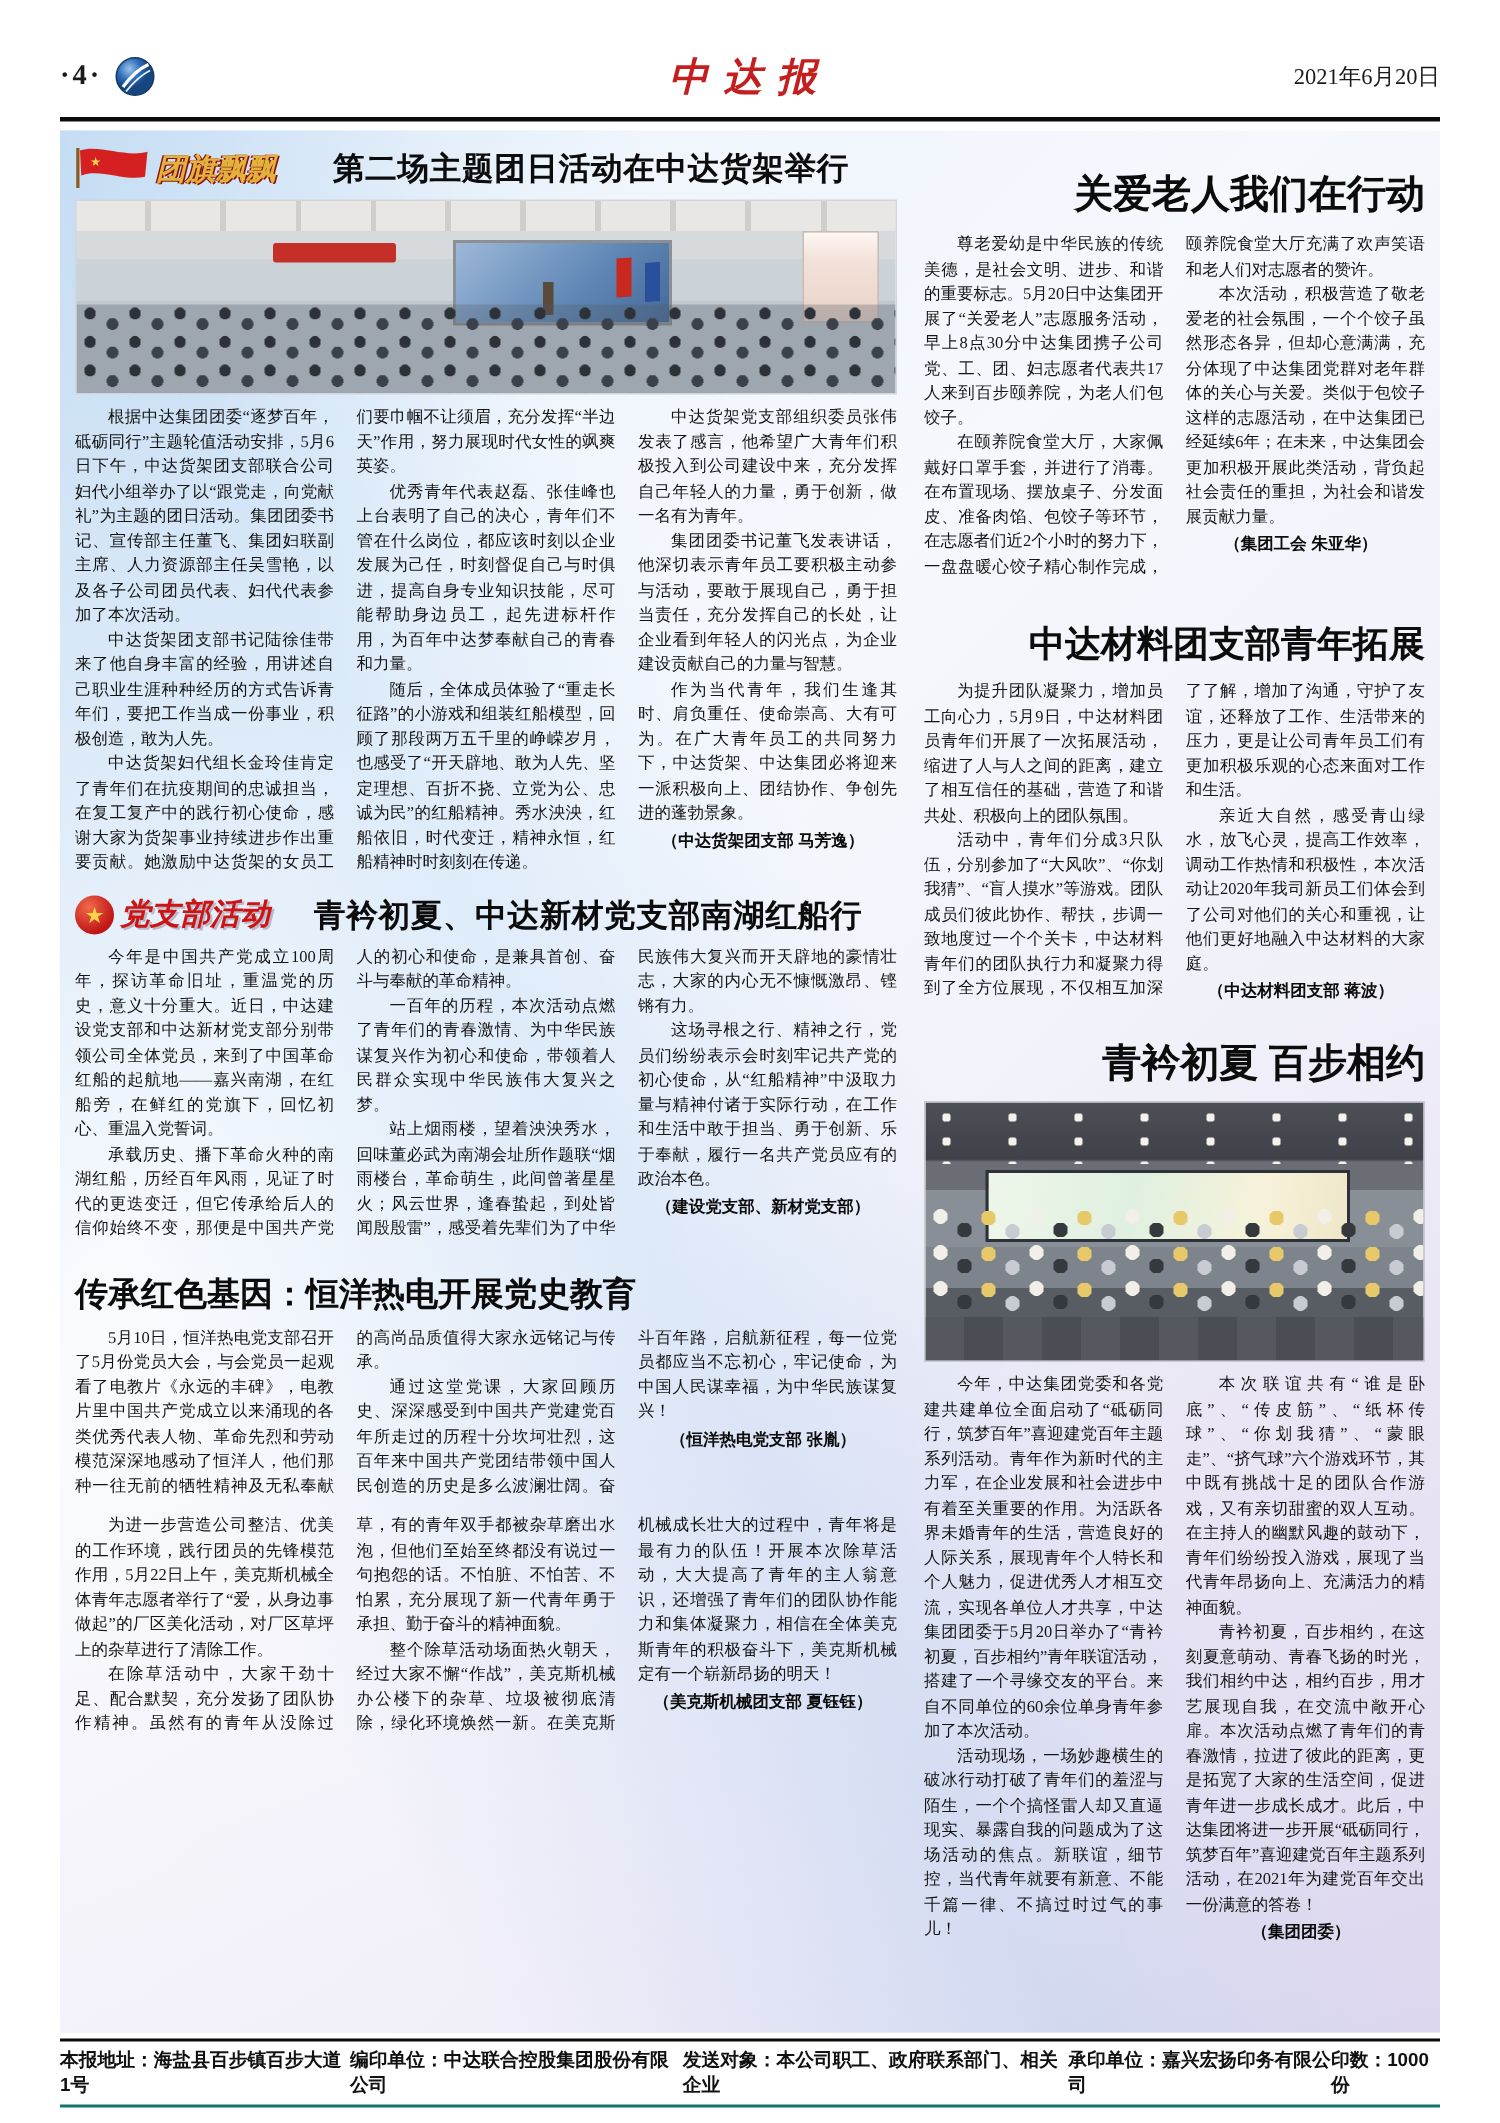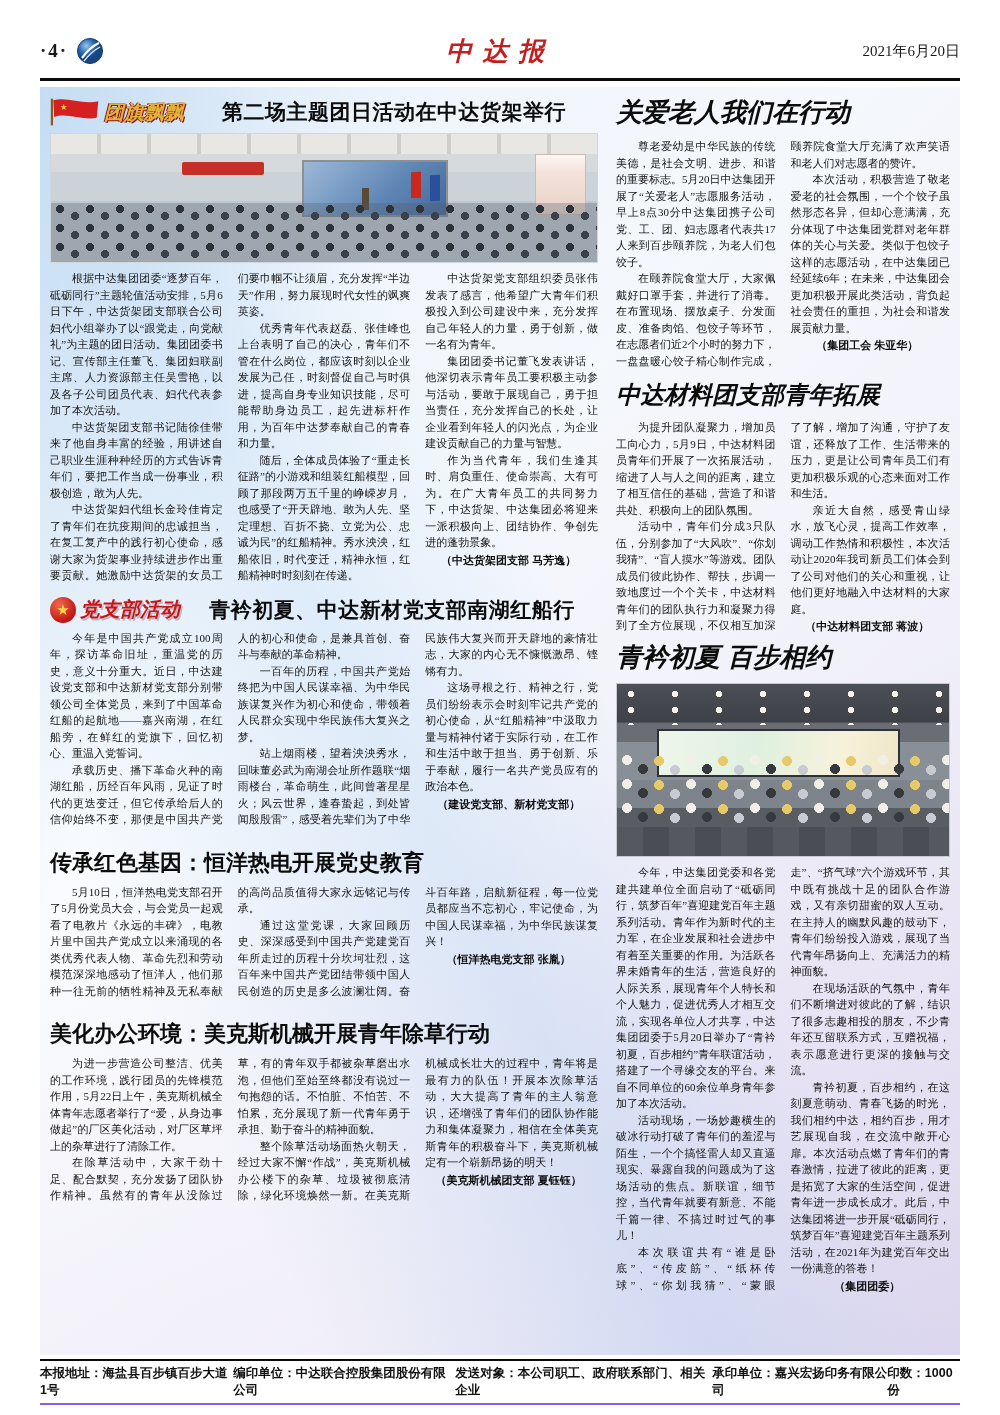--- a/index.html
+++ b/index.html
@@ -27,21 +27,21 @@
 
   
   .banner-row{display:flex;align-items:center;gap:6px;margin:2px 0 6px;}
   .banner-art{display:flex;align-items:center;gap:4px;flex:none;}
   .banner-word{font-weight:bold;font-style:italic;font-size:20px;color:#e2b33c;
                text-shadow:1px 1px 0 #8a1010,-1px 0 0 #8a1010;white-space:nowrap;}
   .banner-word.red{color:#cc1414;text-shadow:1.5px 1.5px 0 #b9b9c9;}
   .emblem{width:26px;height:26px;border-radius:50%;background:radial-gradient(circle at 35% 30%,#f06a4a,#c01616 70%);
           display:flex;align-items:center;justify-content:center;color:#ffd24a;font-size:15px;flex:none;}
   .big-title{flex:1;text-align:center;font-weight:bold;font-size:21px;letter-spacing:.5px;color:#0c0c0c;white-space:nowrap;}
-  .rt-title{text-align:left;font-weight:bold;font-size:26px;margin:0 0 8px;color:#0c0c0c;font-style:italic;}
+  .rt-title{text-align:right;font-weight:bold;font-size:26px;margin:17px 0 8px;color:#0c0c0c;}
   .rt-title.sm{font-size:24px;}
   .mid-title{text-align:left;font-weight:bold;font-size:22px;margin:10px 0 6px;color:#0c0c0c;}
 
   .cols3{column-count:3;column-gap:15px;}
   .cols2{column-count:2;column-gap:15px;}
   p.body{font-family:"Liberation Serif",serif;font-size:11px;line-height:1.5;text-align:justify;
          text-indent:2em;margin:0;color:#141414;}
   p.sig{font-family:"Liberation Sans",sans-serif;font-size:11px;font-weight:bold;text-align:center;
         text-indent:0;margin:2px 6px 0 0;color:#0c0c0c;}
 
@@ -79,21 +79,21 @@
       radial-gradient(circle 5px at 26px 16px,#35383d 98%,transparent),
       radial-gradient(circle 5px at 42px 8px,#e8c96a 98%,transparent),
       radial-gradient(circle 5px at 58px 17px,#c8ccd2 98%,transparent);
     background-size:64px 24px;}
   .p2-floor{position:absolute;left:0;right:0;bottom:0;height:17%;
             background:repeating-linear-gradient(90deg,#55595f 0 26px,#4a4e54 26px 52px);}
 
   .gap6{height:6px;} .gap10{height:10px;}
 
   
-  .ftr{margin-top:4px;border-top:2.5px solid #0a0a0a;border-bottom:2px solid #8b5cf6;
+  .ftr{margin-top:4px;border-top:2.5px solid #0a0a0a;border-bottom:2px solid #0f766e;
        height:42px;display:flex;align-items:center;justify-content:space-between;
        font-size:12.5px;font-weight:bold;color:#111;}
 </style>
 </head>
 <body>
 
 <div class="page">
 
   <div class="hdr">
     <div class="hdr-left">
@@ -160,42 +160,41 @@
         <div class="banner-row">
           <span class="banner-art">
             <span class="emblem">★</span>
             <span class="banner-word red">党支部活动</span>
           </span>
           <span class="big-title">青衿初夏、中达新材党支部南湖红船行</span>
         </div>
         <div class="cols3">
           <p class="body">今年是中国共产党成立100周年，探访革命旧址，重温党的历史，意义十分重大。近日，中达建设党支部和中达新材党支部分别带领公司全体党员，来到了中国革命红船的起航地——嘉兴南湖，在红船旁，在鲜红的党旗下，回忆初心、重温入党誓词。</p>
           <p class="body">承载历史、播下革命火种的南湖红船，历经百年风雨，见证了时代的更迭变迁，但它传承给后人的信仰始终不变，那便是中国共产党人的初心和使命，是兼具首创、奋斗与奉献的革命精神。</p>
-          <p class="body">一百年的历程，中国共产党始终把为中国人民谋幸福、为中华民族谋复兴作为初心和使命，带领着人民群众实现中华民族伟大复兴之梦。</p>
+          <p class="body">一百年的历程，本次活动点燃了青年们的青春激情、为中华民族谋复兴作为初心和使命，带领着人民群众实现中华民族伟大复兴之梦。</p>
           <p class="body">站上烟雨楼，望着泱泱秀水，回味董必武为南湖会址所作题联“烟雨楼台，革命萌生，此间曾著星星火；风云世界，逢春蛰起，到处皆闻殷殷雷”，感受着先辈们为了中华民族伟大复兴而开天辟地的豪情壮志，大家的内心无不慷慨激昂、铿锵有力。</p>
           <p class="body">这场寻根之行、精神之行，党员们纷纷表示会时刻牢记共产党的初心使命，从“红船精神”中汲取力量与精神付诸于实际行动，在工作和生活中敢于担当、勇于创新、乐于奉献，履行一名共产党员应有的政治本色。</p>
           <p class="sig">（建设党支部、新材党支部）</p>
         </div>
       </div>
 
       <div class="gap10"></div>
 
       <div>
         <div class="mid-title">传承红色基因：恒洋热电开展党史教育</div>
         <div class="cols3">
           <p class="body">5月10日，恒洋热电党支部召开了5月份党员大会，与会党员一起观看了电教片《永远的丰碑》，电教片里中国共产党成立以来涌现的各类优秀代表人物、革命先烈和劳动模范深深地感动了恒洋人，他们那种一往无前的牺牲精神及无私奉献的高尚品质值得大家永远铭记与传承。</p>
           <p class="body">通过这堂党课，大家回顾历史、深深感受到中国共产党建党百年所走过的历程十分坎坷壮烈，这百年来中国共产党团结带领中国人民创造的历史是多么波澜壮阔。奋斗百年路，启航新征程，每一位党员都应当不忘初心，牢记使命，为中国人民谋幸福，为中华民族谋复兴！</p>
           <p class="sig">（恒洋热电党支部  张胤）</p>
         </div>
       </div>
 
       <div class="gap10"></div>
 
       <div>
-        <div class="mid-title">美化办公环境：美克斯机械开展青年除草行动</div>
         <div class="cols3">
           <p class="body">为进一步营造公司整洁、优美的工作环境，践行团员的先锋模范作用，5月22日上午，美克斯机械全体青年志愿者举行了“爱，从身边事做起”的厂区美化活动，对厂区草坪上的杂草进行了清除工作。</p>
           <p class="body">在除草活动中，大家干劲十足、配合默契，充分发扬了团队协作精神。虽然有的青年从没除过草，有的青年双手都被杂草磨出水泡，但他们至始至终都没有说过一句抱怨的话。不怕脏、不怕苦、不怕累，充分展现了新一代青年勇于承担、勤于奋斗的精神面貌。</p>
           <p class="body">整个除草活动场面热火朝天，经过大家不懈“作战”，美克斯机械办公楼下的杂草、垃圾被彻底清除，绿化环境焕然一新。在美克斯机械成长壮大的过程中，青年将是最有力的队伍！开展本次除草活动，大大提高了青年的主人翁意识，还增强了青年们的团队协作能力和集体凝聚力，相信在全体美克斯青年的积极奋斗下，美克斯机械定有一个崭新昂扬的明天！</p>
           <p class="sig">（美克斯机械团支部  夏钰钰）</p>
         </div>
       </div>
     </div>
 
     <div class="col-r">
@@ -229,21 +228,20 @@
         <div class="photo2">
           <div class="p2-lights"></div>
           <div class="p2-screen"></div>
           <div class="p2-crowd"></div>
           <div class="p2-floor"></div>
         </div>
         <div class="cols2">
           <p class="body">今年，中达集团党委和各党建共建单位全面启动了“砥砺同行，筑梦百年”喜迎建党百年主题系列活动。青年作为新时代的主力军，在企业发展和社会进步中有着至关重要的作用。为活跃各界未婚青年的生活，营造良好的人际关系，展现青年个人特长和个人魅力，促进优秀人才相互交流，实现各单位人才共享，中达集团团委于5月20日举办了“青衿初夏，百步相约”青年联谊活动，搭建了一个寻缘交友的平台。来自不同单位的60余位单身青年参加了本次活动。</p>
           <p class="body">活动现场，一场妙趣横生的破冰行动打破了青年们的羞涩与陌生，一个个搞怪雷人却又直逼现实、暴露自我的问题成为了这场活动的焦点。新联谊，细节控，当代青年就要有新意、不能千篇一律、不搞过时过气的事儿！</p>
           <p class="body">本次联谊共有“谁是卧底”、“传皮筋”、“纸杯传球”、“你划我猜”、“蒙眼走”、“挤气球”六个游戏环节，其中既有挑战十足的团队合作游戏，又有亲切甜蜜的双人互动。在主持人的幽默风趣的鼓动下，青年们纷纷投入游戏，展现了当代青年昂扬向上、充满活力的精神面貌。</p>
-          <p class="body">在现场活跃的气氛中，青年们不断增进对彼此的了解，结识了很多志趣相投的朋友，不少青年还互留联系方式，互赠祝福，表示愿意进行更深的接触与交流。</p>
           <p class="body">青衿初夏，百步相约，在这刻夏意萌动、青春飞扬的时光，我们相约中达，相约百步，用才艺展现自我，在交流中敞开心扉。本次活动点燃了青年们的青春激情，拉进了彼此的距离，更是拓宽了大家的生活空间，促进青年进一步成长成才。此后，中达集团将进一步开展“砥砺同行，筑梦百年”喜迎建党百年主题系列活动，在2021年为建党百年交出一份满意的答卷！</p>
           <p class="sig">（集团团委）</p>
         </div>
       </div>
     </div>
   </div>
 
   <div class="ftr">
     <span>本报地址：海盐县百步镇百步大道1号</span>
     <span>编印单位：中达联合控股集团股份有限公司</span>

